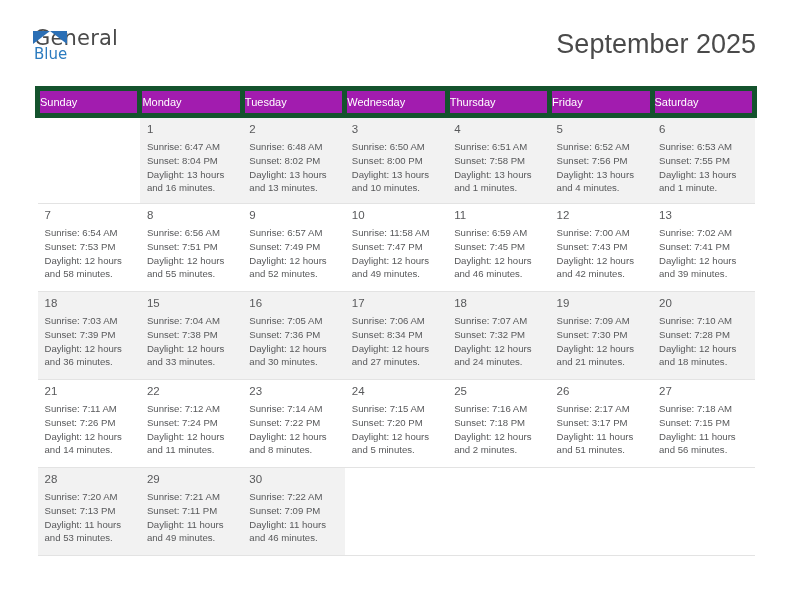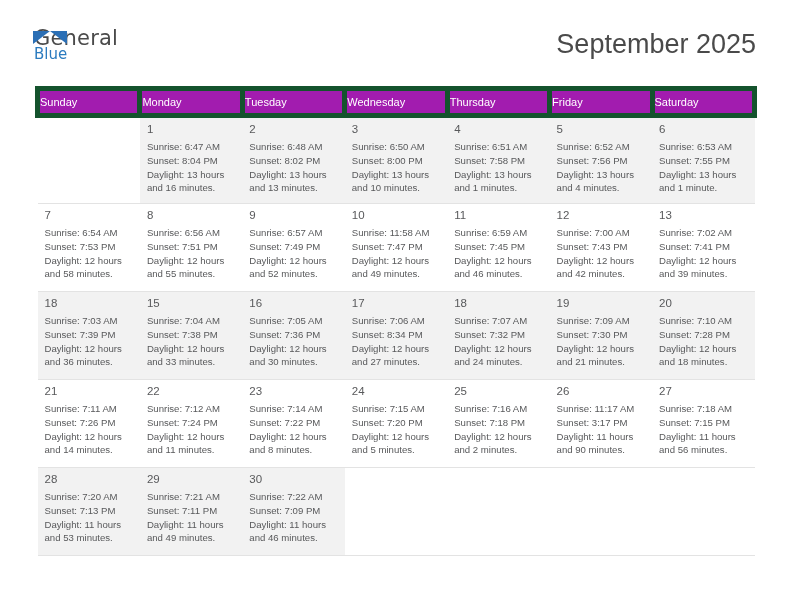--- a/index.html
+++ b/index.html
@@ -373,24 +373,24 @@
             <div class="info">
               <div>Sunrise: 7:16 AM</div>
               <div>Sunset: 7:18 PM</div>
               <div>Daylight: 12 hours</div>
               <div>and 2 minutes.</div>
             </div>
           </td>
           <td>
             <span class="daynum">26</span>
             <div class="info">
-              <div>Sunrise: 11:17 AM</div>
+              <div>Sunrise: 2:17 AM</div>
               <div>Sunset: 3:17 PM</div>
               <div>Daylight: 11 hours</div>
-              <div>and 90 minutes.</div>
+              <div>and 51 minutes.</div>
             </div>
           </td>
           <td>
             <span class="daynum">27</span>
             <div class="info">
               <div>Sunrise: 7:18 AM</div>
               <div>Sunset: 7:15 PM</div>
               <div>Daylight: 11 hours</div>
               <div>and 56 minutes.</div>
             </div>

